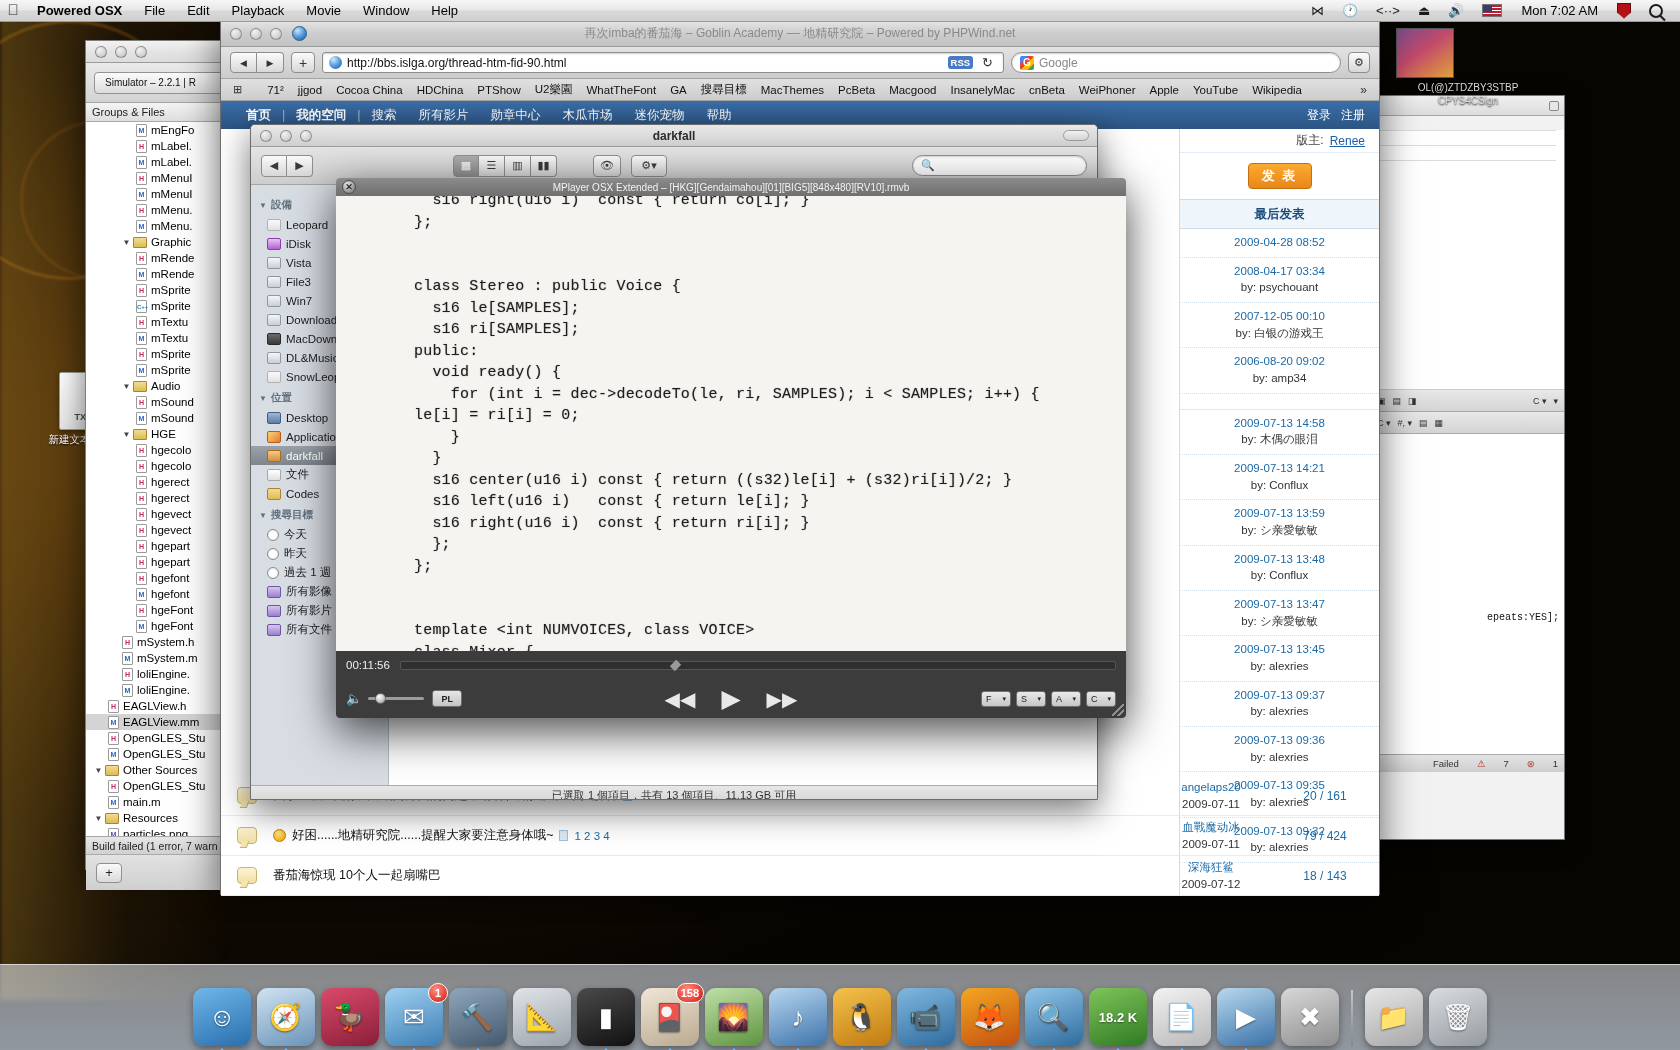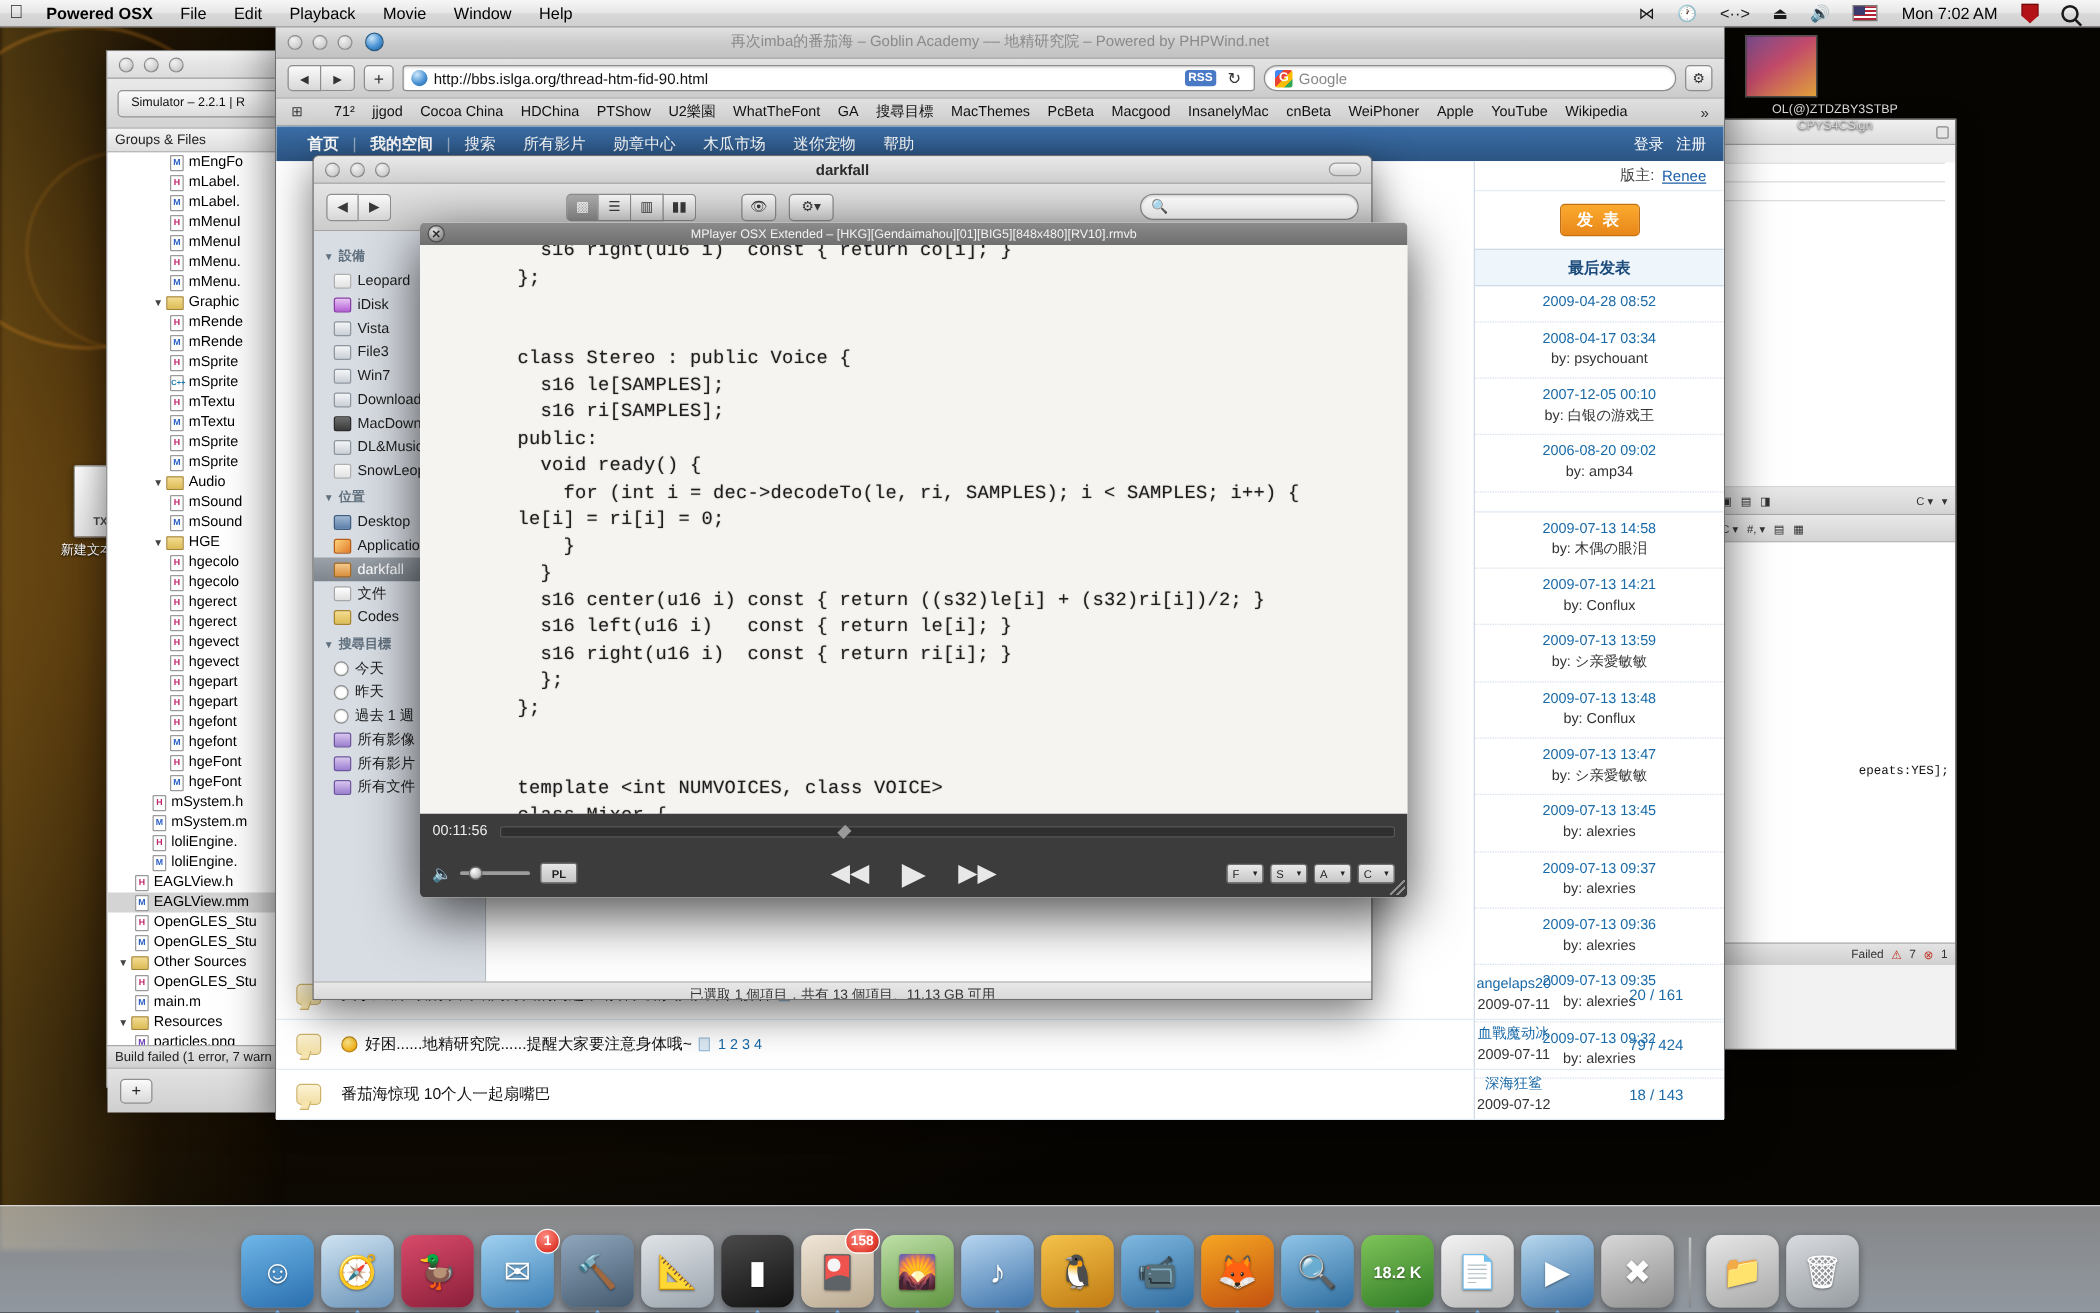--- a/index.html
+++ b/index.html
@@ -439,21 +439,21 @@
     height:22px; background:linear-gradient(180deg,#e8e8e8,#d4d4d4);
     border-bottom:1px solid #aaa; display:flex; align-items:center; gap:7px; padding:0 6px;
     font-size:9px; color:#333;
   }
   .bg-code{
     background:#fff; height:320px; font-family:"Liberation Mono",monospace;
     font-size:10px; color:#111; padding:6px 5px; overflow:hidden; line-height:15px;
   }
   .bg-status{
     height:18px; background:linear-gradient(180deg,#e4e4e4,#cfcfcf); border-top:1px solid #aaa;
-    display:flex; align-items:center; justify-content:flex-end; gap:6px;
+    display:flex; align-items:center; justify-content:flex-end; gap:18px;
     padding-right:6px; font-size:9.5px; color:#333;
   }
   .bg-thumb{
     position:absolute; left:1396px; top:28px; width:58px; height:50px; z-index:6;
     border:1px solid #555;
     background:linear-gradient(145deg,#7a4d8f,#c24a6a 45%,#e0a13a);
   }
   .bg-thumblabel{
     position:absolute; left:1368px; top:82px; width:200px; z-index:6;
     font-size:10px; color:#d8d8d8; text-align:center; line-height:1.25;

